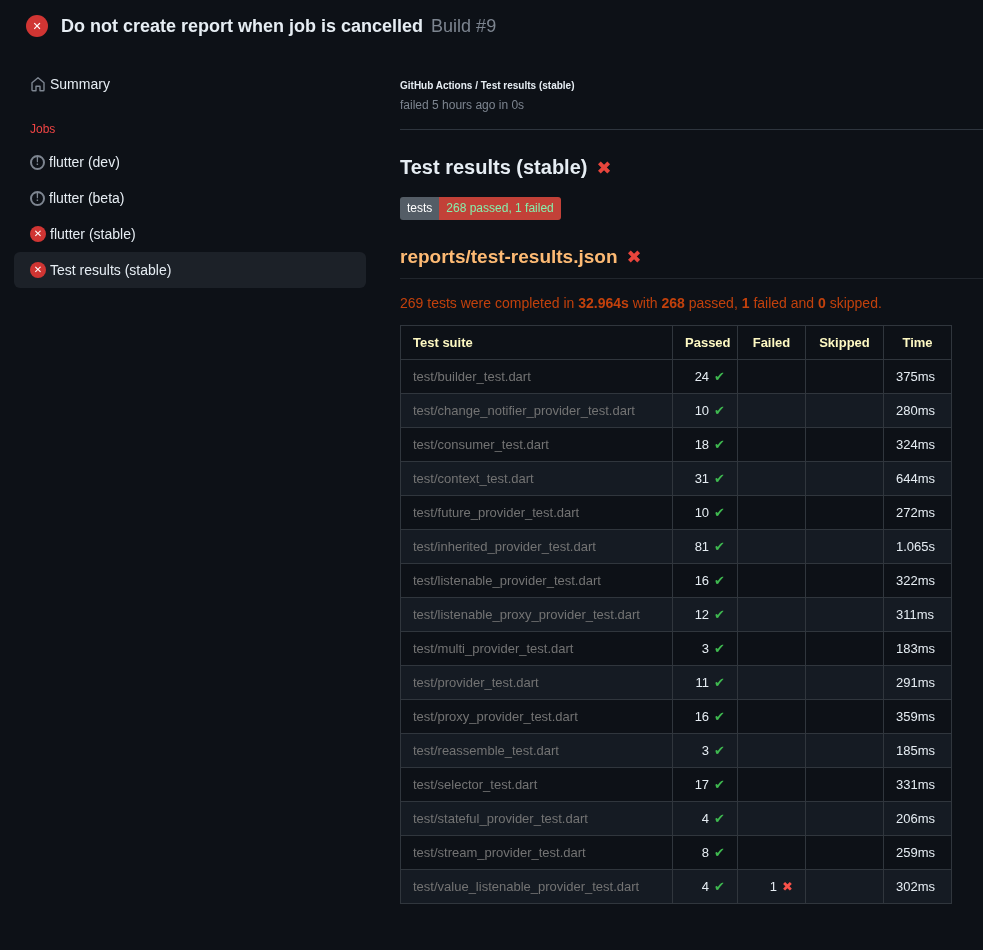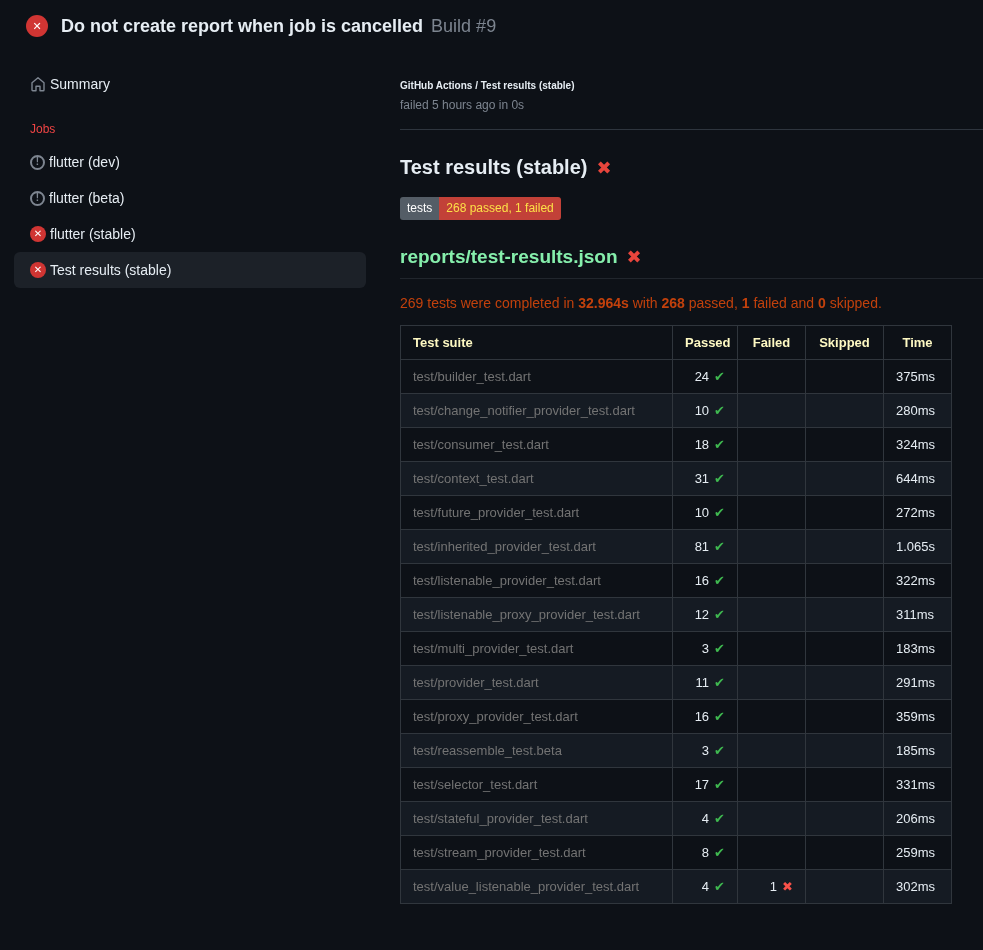--- a/index.html
+++ b/index.html
@@ -50,28 +50,28 @@
   .section-title {
     font-size:20px; font-weight:bold; margin:26px 0 18px 0;
     display:flex; align-items:center; gap:9px;
   }
   .x-mark { color:#e8453c; font-weight:bold; }
   .x-mark.lg { font-size:18px; }
 
   .badge-row { margin:0 0 8px 0; }
   .badge { display:inline-flex; font-size:12px; border-radius:3px; overflow:hidden; line-height:1.4; }
   .badge-label { background:#545d66; color:#fff; padding:3px 7px; }
-  .badge-value { background:#c24138; color:#fde047; padding:3px 7px; }
+  .badge-value { background:#c24138; color:#86efac; padding:3px 7px; }
 
   .report-title {
     margin:26px 0 0 0; font-size:19px; font-weight:bold;
     display:flex; align-items:center; gap:9px;
     padding-bottom:10px; border-bottom:1px solid #21262d;
   }
-  .report-title a { color:#86efac; text-decoration:none; cursor:pointer; }
+  .report-title a { color:#fdba74; text-decoration:none; cursor:pointer; }
 
   .summary-line { font-size:14px; margin:16px 0 14px 0; color:#c2410c; }
   .summary-line b { font-weight:bold; }
 
   table.results-table {
     border-collapse:collapse; table-layout:fixed; width:551px; font-size:13px; margin-top:4px;
   }
   .c-suite { width:272px; } .c-passed { width:65px; } .c-failed { width:68px; }
   .c-skipped { width:78px; } .c-time { width:68px; }
   .results-table th, .results-table td {
@@ -244,21 +244,21 @@
     <td class="time">291ms</td>
   </tr>
             <tr>
     <td class="suite"><a href="#">test/proxy_provider_test.dart</a></td>
     <td class="num passed"><span>16</span><span class="check">✔</span></td>
     <td class="num failed"></td>
     <td class="num skipped"></td>
     <td class="time">359ms</td>
   </tr>
             <tr>
-    <td class="suite"><a href="#">test/reassemble_test.beta</a></td>
+    <td class="suite"><a href="#">test/reassemble_test.dart</a></td>
     <td class="num passed"><span>3</span><span class="check">✔</span></td>
     <td class="num failed"></td>
     <td class="num skipped"></td>
     <td class="time">185ms</td>
   </tr>
             <tr>
     <td class="suite"><a href="#">test/selector_test.dart</a></td>
     <td class="num passed"><span>17</span><span class="check">✔</span></td>
     <td class="num failed"></td>
     <td class="num skipped"></td>

